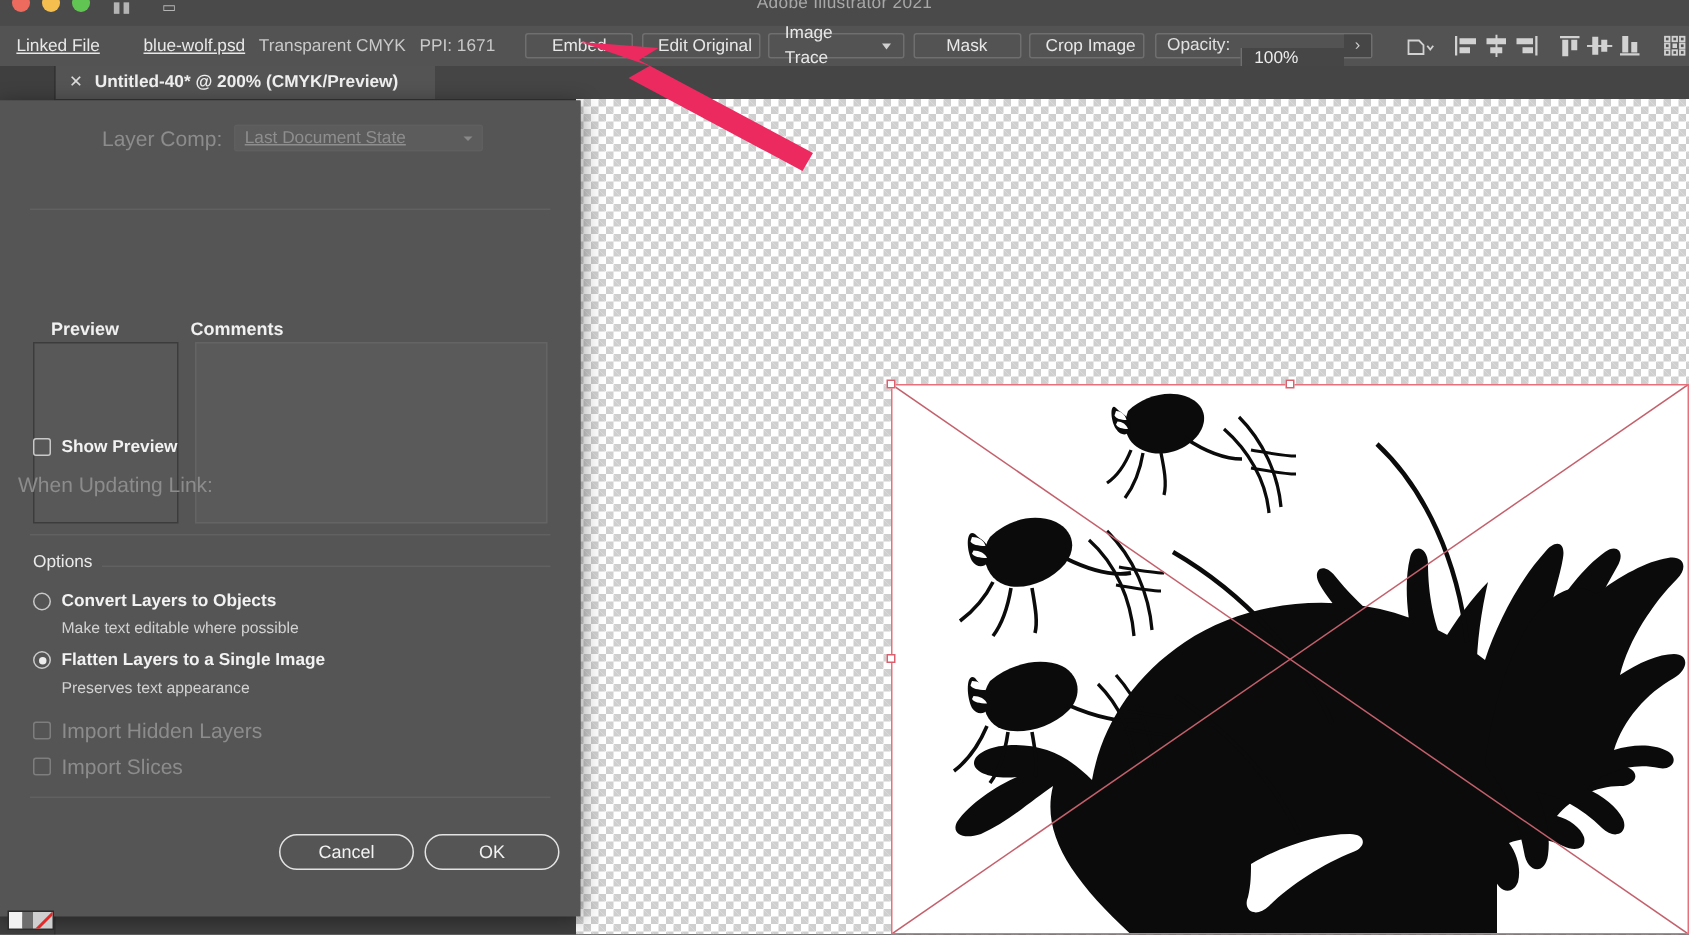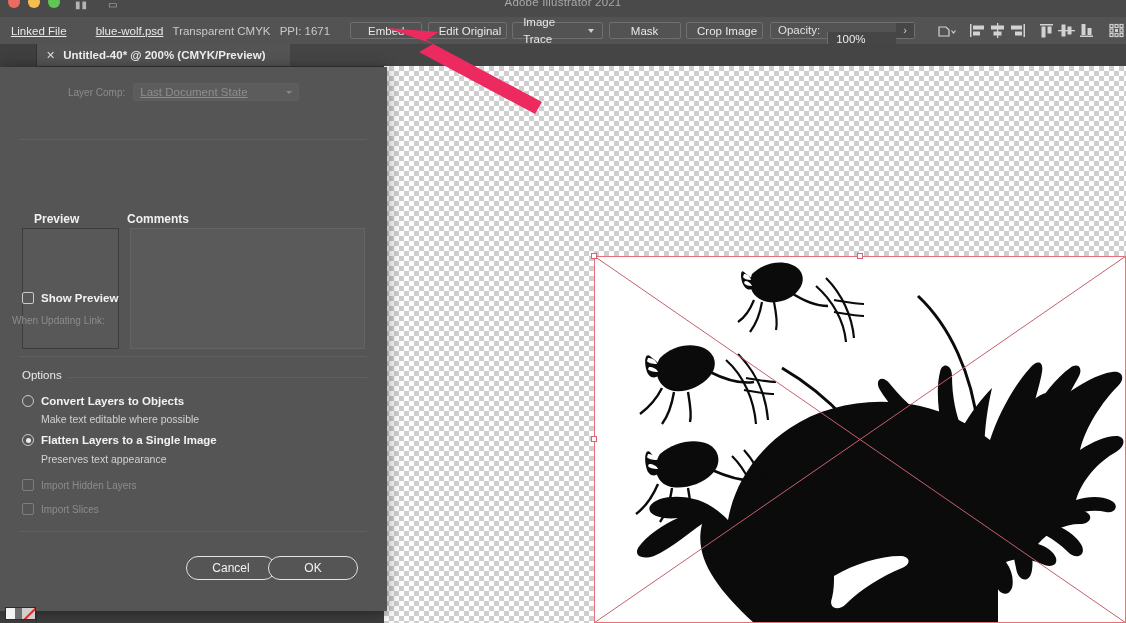--- a/index.html
+++ b/index.html
@@ -261,21 +261,21 @@
   }
   .row-layercomp {
     display: flex; align-items: center;
     gap: 8px;
     padding: 16px 0 0 0;
     justify-content: flex-start;
     margin-left: 68px;
   }
   .lbl-disabled {
     color: #8c8c8c;
-    font-size: 10px;
+    font-size: 14px;
   }
   .lbl {
     color: #eaeaea;
     font-size: 11.5px;
   }
   .lbl-bold {
     color: #f2f2f2;
     font-size: 11.5px;
     font-weight: bold;
   }
@@ -745,21 +745,21 @@
       </div>
 
       <div class="chk-row" style="left:22px; top:436px;">
         <span class="checkbox dim"></span>
         <span class="lbl-disabled">Import Slices</span>
       </div>
 
       <div class="section" style="top:464px;"></div>
 
       <div style="position:absolute; left:186px; top:489px;" class="dlg-btn">Cancel</div>
-      <div style="position:absolute; left:268px; top:489px;" class="dlg-btn">OK</div>
+      <div style="position:absolute; left:283px; top:489px;" class="dlg-btn">OK</div>
 
     </div>
   </div>
 
   <div class="swatch-wrap">
     <div class="sw-a"></div>
     <div class="sw-b"></div>
     <div class="sw-c"></div>
   </div>
 

